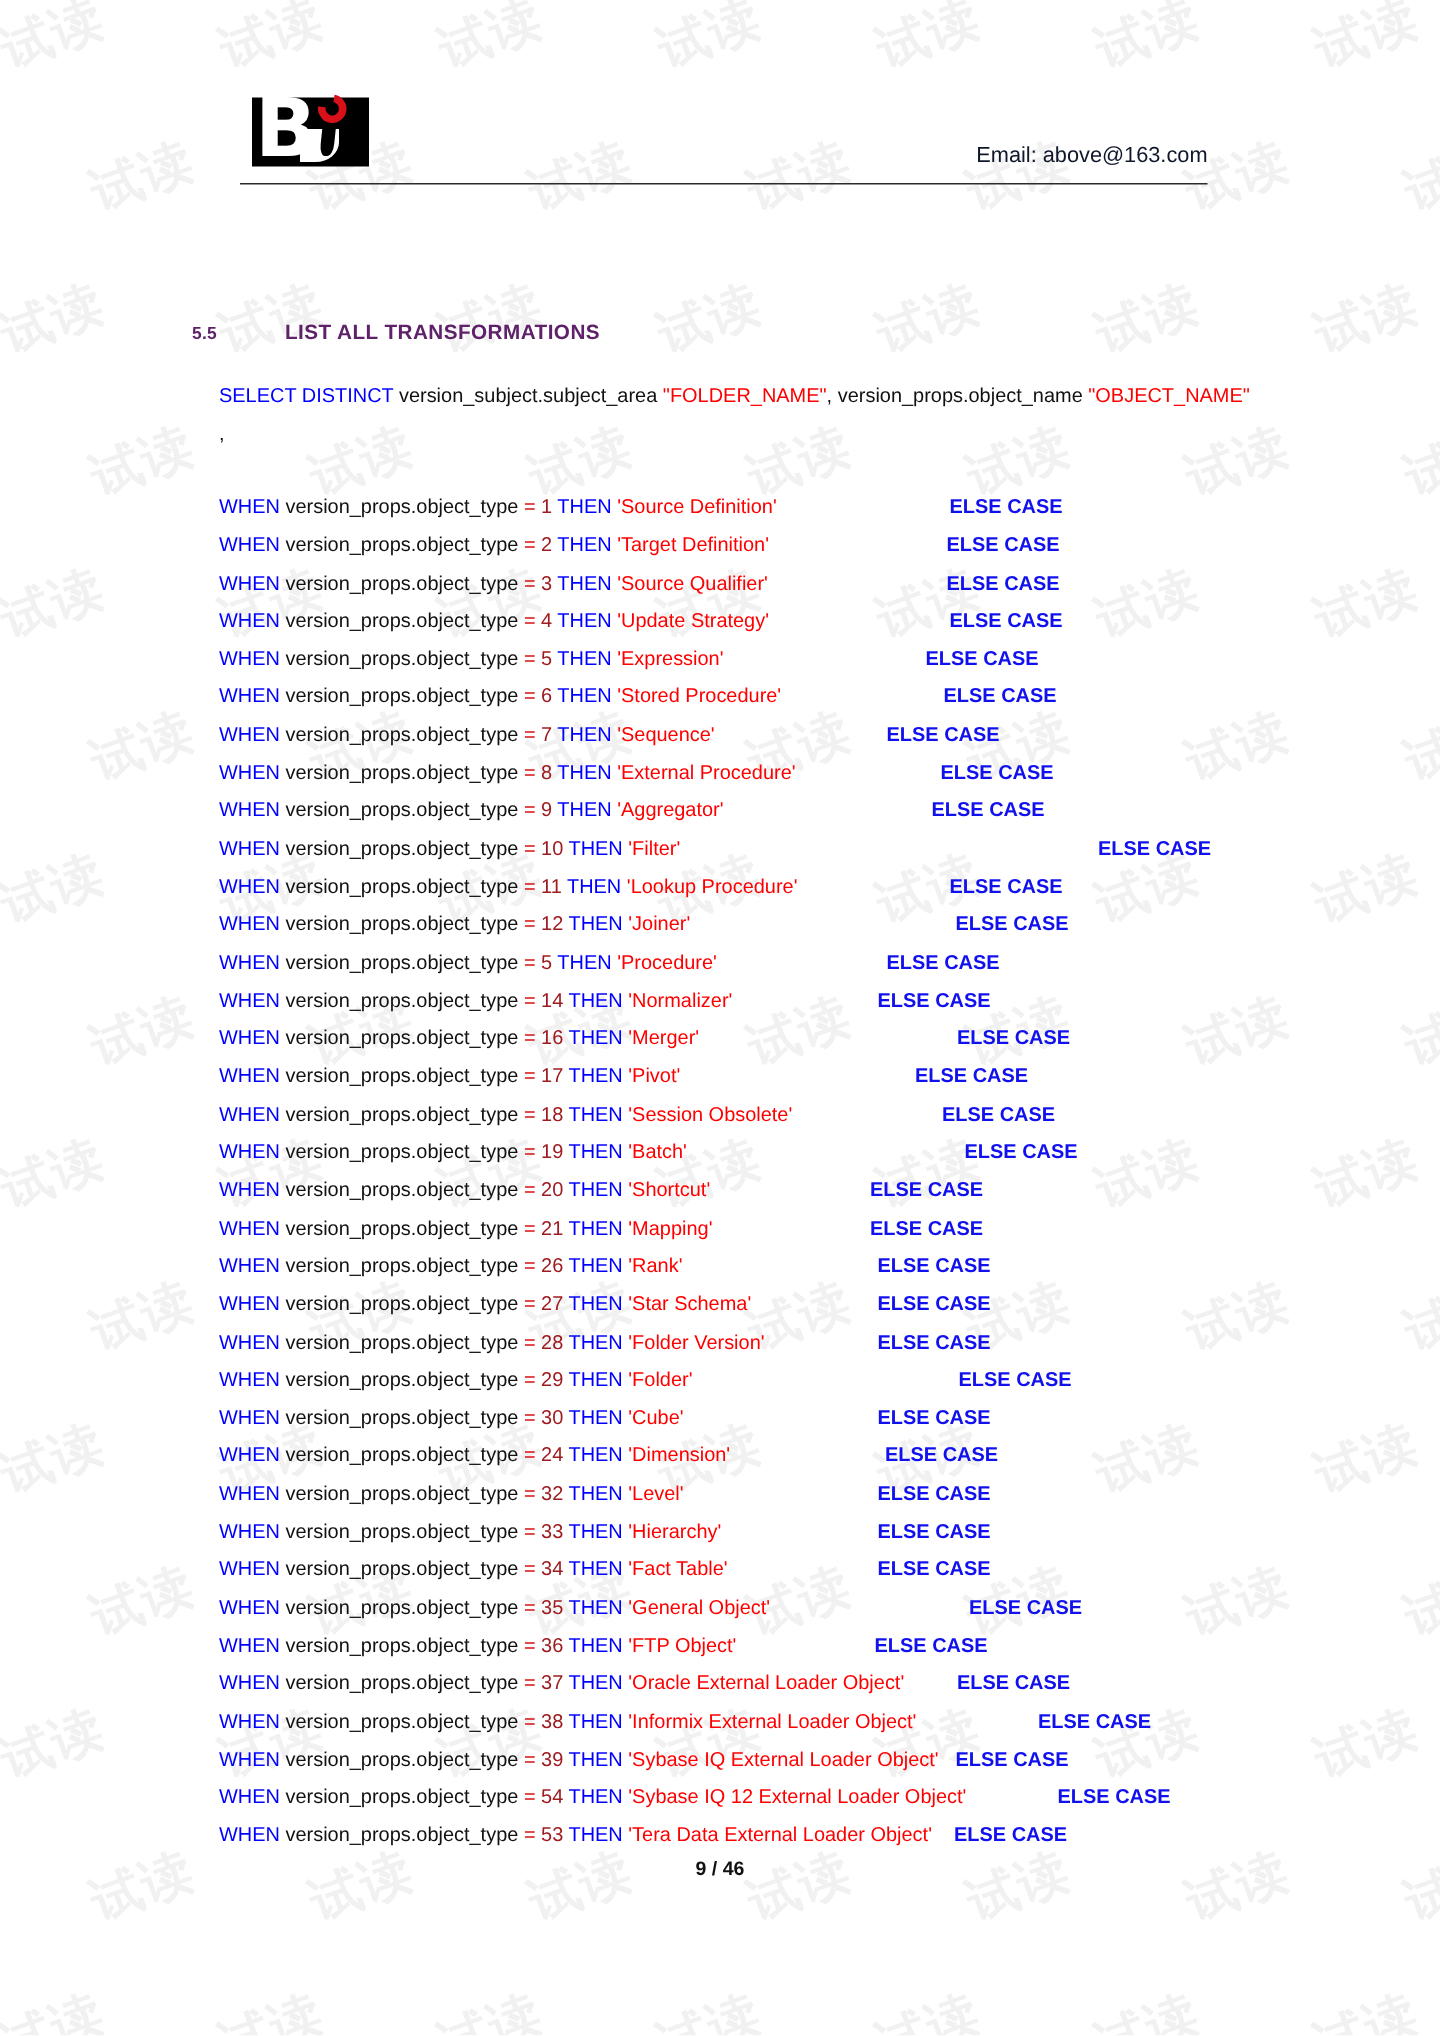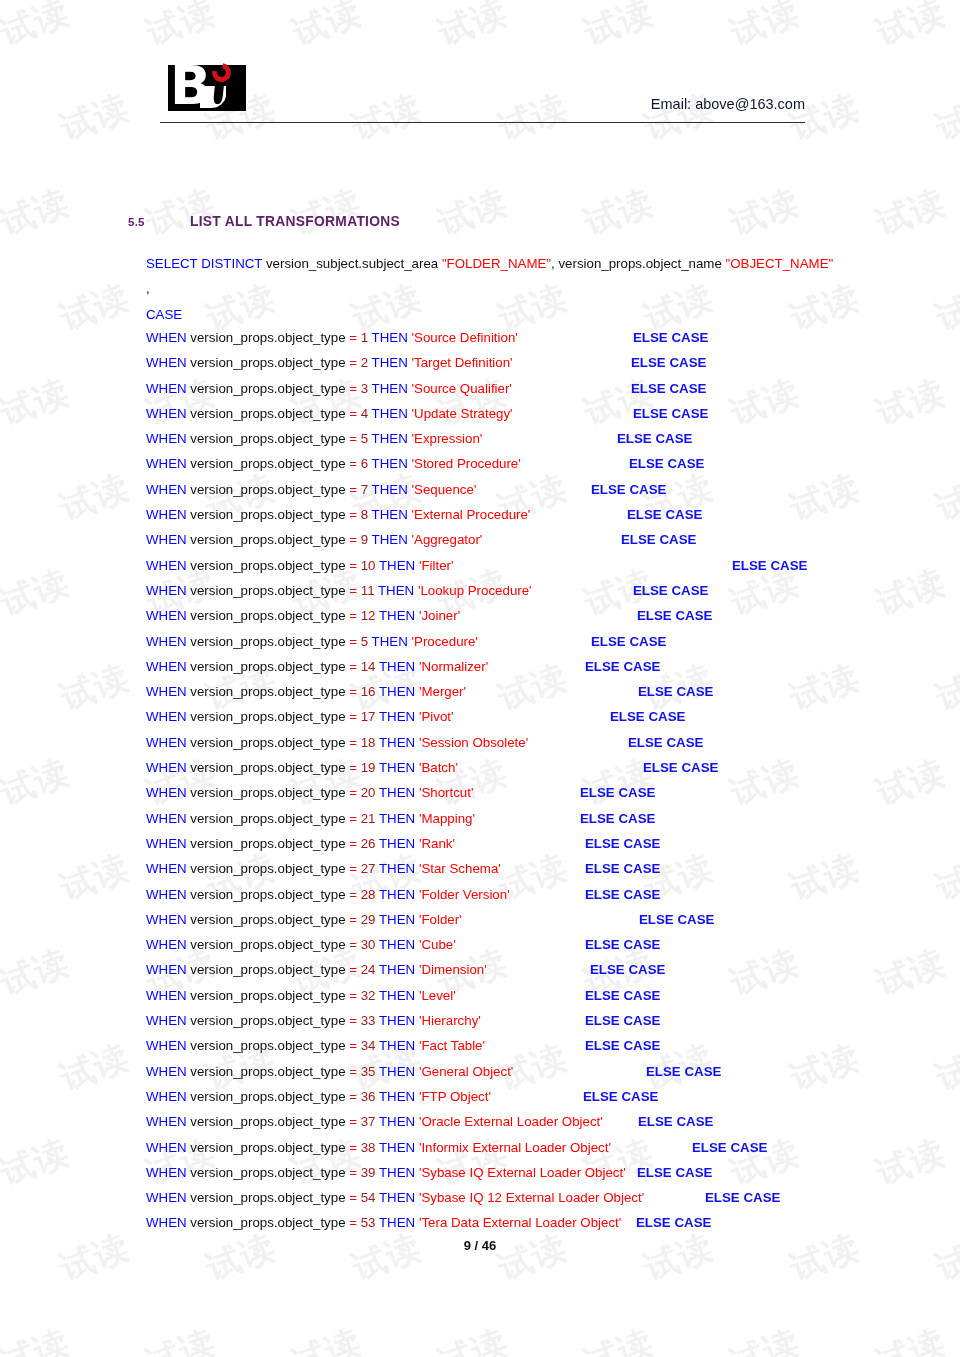--- a/index.html
+++ b/index.html
@@ -357,21 +357,20 @@
       </div>
 
     <div class="section-head">
       <span class="section-num">5.5</span>
       <span class="section-title">LIST ALL TRANSFORMATIONS</span>
     </div>
 
     <div class="block-select" id="block-select">
         <div class="sql-line indent1"><span class="kw">SELECT DISTINCT</span><span class="id"> version_subject.subject_area </span><span class="dqstr">"FOLDER_NAME"</span><span class="id">,   version_props.object_name </span><span class="dqstr">"OBJECT_NAME"</span></div>
         <div class="sql-line indent1"><span class="id">,</span></div>
-        <div class="sql-line indent1"><span class="kw">CASE</span></div>
       </div>
 
     <div class="block-when" id="block-when">
         <div class="sql-line indent1"><span class="kw">WHEN</span><span class="id"> version_props.object_type </span><span class="op">= </span><span class="num">1 </span><span class="kw">THEN </span><span class="str">'Source Definition'</span><span class="else-case" style="left: 490px;">ELSE CASE</span></div>
         <div class="sql-line indent1"><span class="kw">WHEN</span><span class="id"> version_props.object_type </span><span class="op">= </span><span class="num">2 </span><span class="kw">THEN </span><span class="str">'Target Definition'</span><span class="else-case" style="left: 488px;">ELSE CASE</span></div>
         <div class="sql-line indent1"><span class="kw">WHEN</span><span class="id"> version_props.object_type </span><span class="op">= </span><span class="num">3 </span><span class="kw">THEN </span><span class="str">'Source Qualifier'</span><span class="else-case" style="left: 488px;">ELSE CASE</span></div>
         <div class="sql-line indent1"><span class="kw">WHEN</span><span class="id"> version_props.object_type </span><span class="op">= </span><span class="num">4 </span><span class="kw">THEN </span><span class="str">'Update Strategy'</span><span class="else-case" style="left: 490px;">ELSE CASE</span></div>
         <div class="sql-line indent1"><span class="kw">WHEN</span><span class="id"> version_props.object_type </span><span class="op">= </span><span class="num">5 </span><span class="kw">THEN </span><span class="str">'Expression'</span><span class="else-case" style="left: 474px;">ELSE CASE</span></div>
         <div class="sql-line indent1"><span class="kw">WHEN</span><span class="id"> version_props.object_type </span><span class="op">= </span><span class="num">6 </span><span class="kw">THEN </span><span class="str">'Stored Procedure'</span><span class="else-case" style="left: 486px;">ELSE CASE</span></div>
         <div class="sql-line indent1"><span class="kw">WHEN</span><span class="id"> version_props.object_type </span><span class="op">= </span><span class="num">7 </span><span class="kw">THEN </span><span class="str">'Sequence'</span><span class="else-case" style="left: 448px;">ELSE CASE</span></div>

